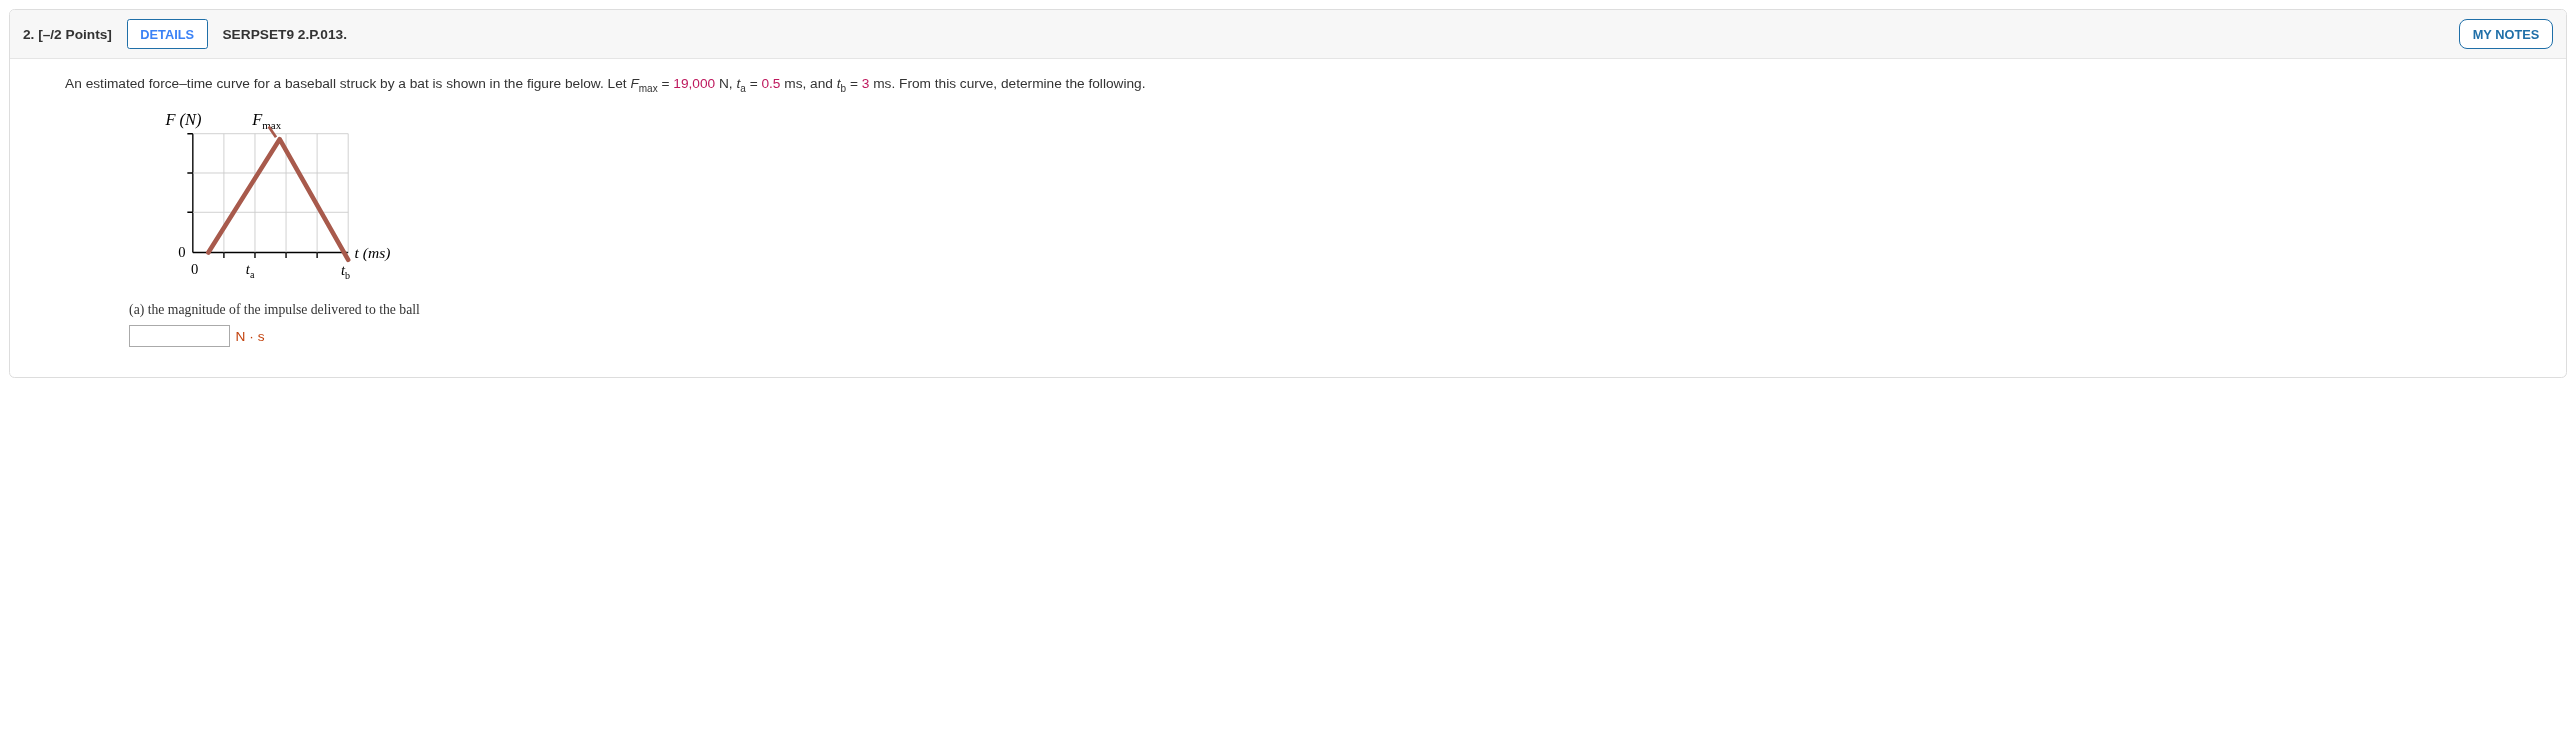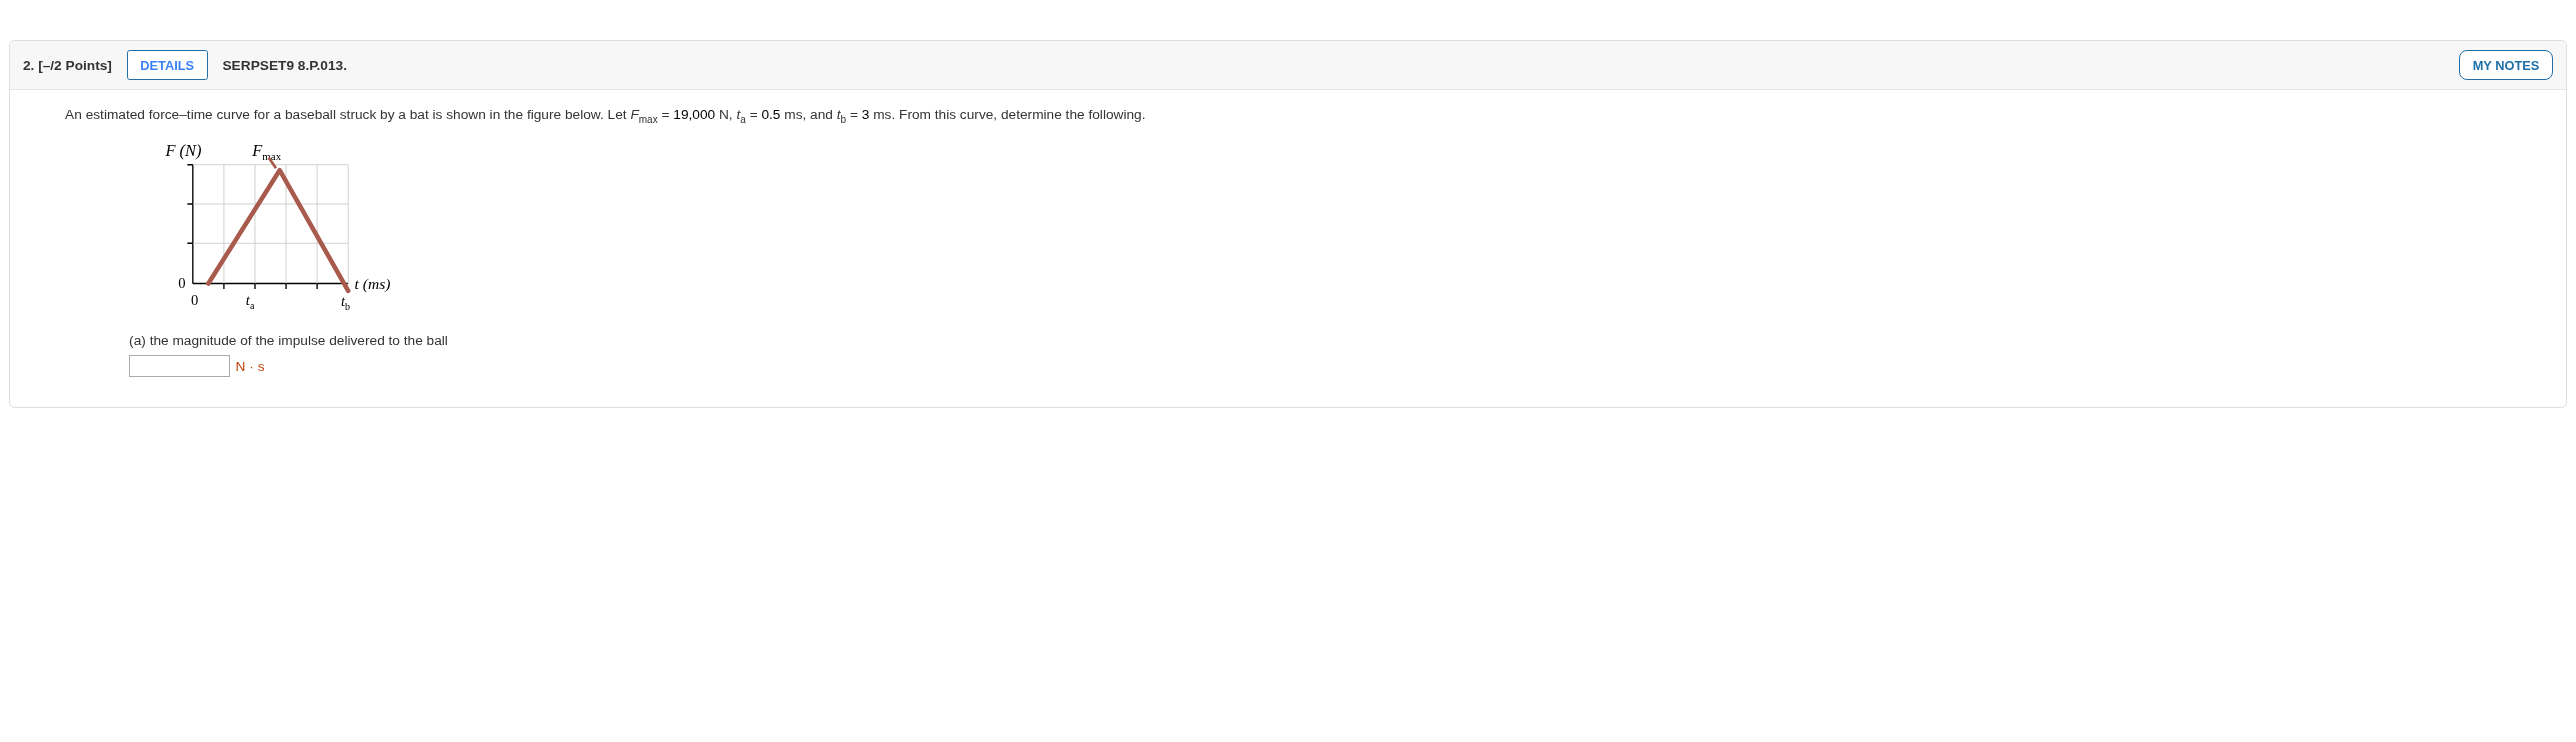--- a/index.html
+++ b/index.html
@@ -7,21 +7,20 @@
       font-family: Verdana, Arial, sans-serif;
       font-size: 13.7px;
       color: #333;
       background: #fff;
       padding: 9.1px;
     }
     .question-container {
       border: 0.9px solid #ddd;
       border-radius: 5.5px;
       overflow: hidden;
-      margin-top: 31px;
     }
     .header-bar {
       background: #f7f7f7;
       border-bottom: 0.9px solid #e5e5e5;
       padding: 9.1px 12.8px;
       display: flex;
       align-items: center;
       gap: 14.6px;
     }
     .points-label {
@@ -56,30 +55,31 @@
       cursor: pointer;
     }
     .body-area {
       padding: 14.6px 55px 18.3px 55px;
     }
     .prompt {
       font-size: 13.7px;
       color: #333;
       line-height: 1.5;
     }
-    .prompt .val-red { color: #000000; }
+    .prompt .val-red { color: #be185d; }
     .prompt sub { font-size: 10px; }
     .prompt i { font-style: italic; }
     .chart-area {
       margin: 12.8px 0 9.1px 73px;
     }
     .chart-area svg { display: block; }
     .part-block {
       margin: 11px 0 7.3px 64px;
       font-size: 13.7px;
+      font-family: Liberation Serif, serif;
     }
     .answer-row {
       margin: 3.7px 0 11px 64px;
       display: flex;
       align-items: center;
       gap: 5.5px;
     }
     .answer-input {
       width: 101px;
       height: 22px;
@@ -96,21 +96,21 @@
 </head>
 <body>
 
 <div class="question-container">
   <div class="header-bar">
     <span class="points-label">
       <span>2.</span>
       <span>[–/2 Points]</span>
     </span>
     <button class="details-btn">DETAILS</button>
-    <span class="source-id">SERPSET9 8.P.013.</span>
+    <span class="source-id">SERPSET9 2.P.013.</span>
     <span class="spacer"></span>
     <button class="mynotes-btn">MY NOTES</button>
   </div>
 
   <div class="body-area">
     <p class="prompt">
       <span>An estimated force–time curve for a baseball struck by a bat is shown in the figure below. Let </span><i>F</i><sub>max</sub><span> = </span><span class="val-red">19,000</span><span> N, </span><i>t</i><sub>a</sub><span> = </span><span class="val-red">0.5</span><span> ms, and </span><i>t</i><sub>b</sub><span> = </span><span class="val-red">3</span><span> ms. From this curve, determine the following.</span>
     </p>
 
     <div class="chart-area">

